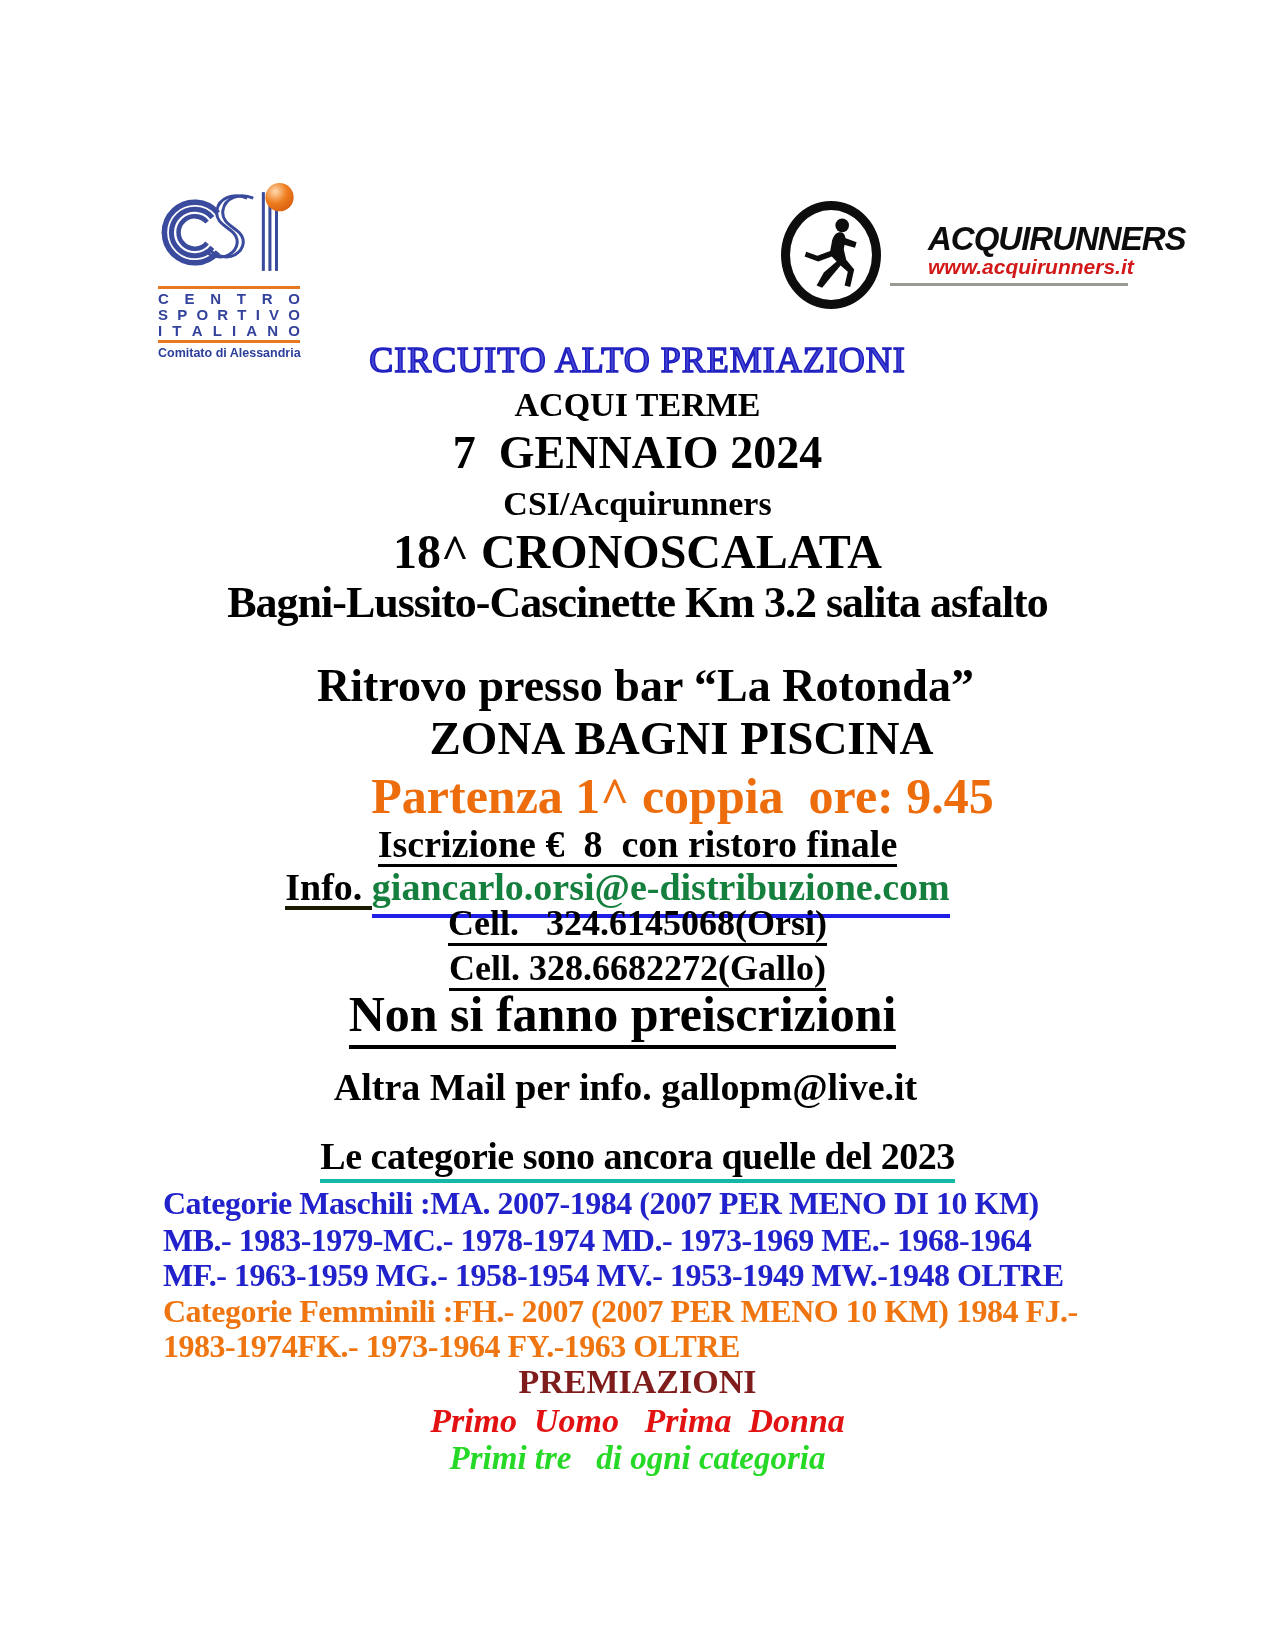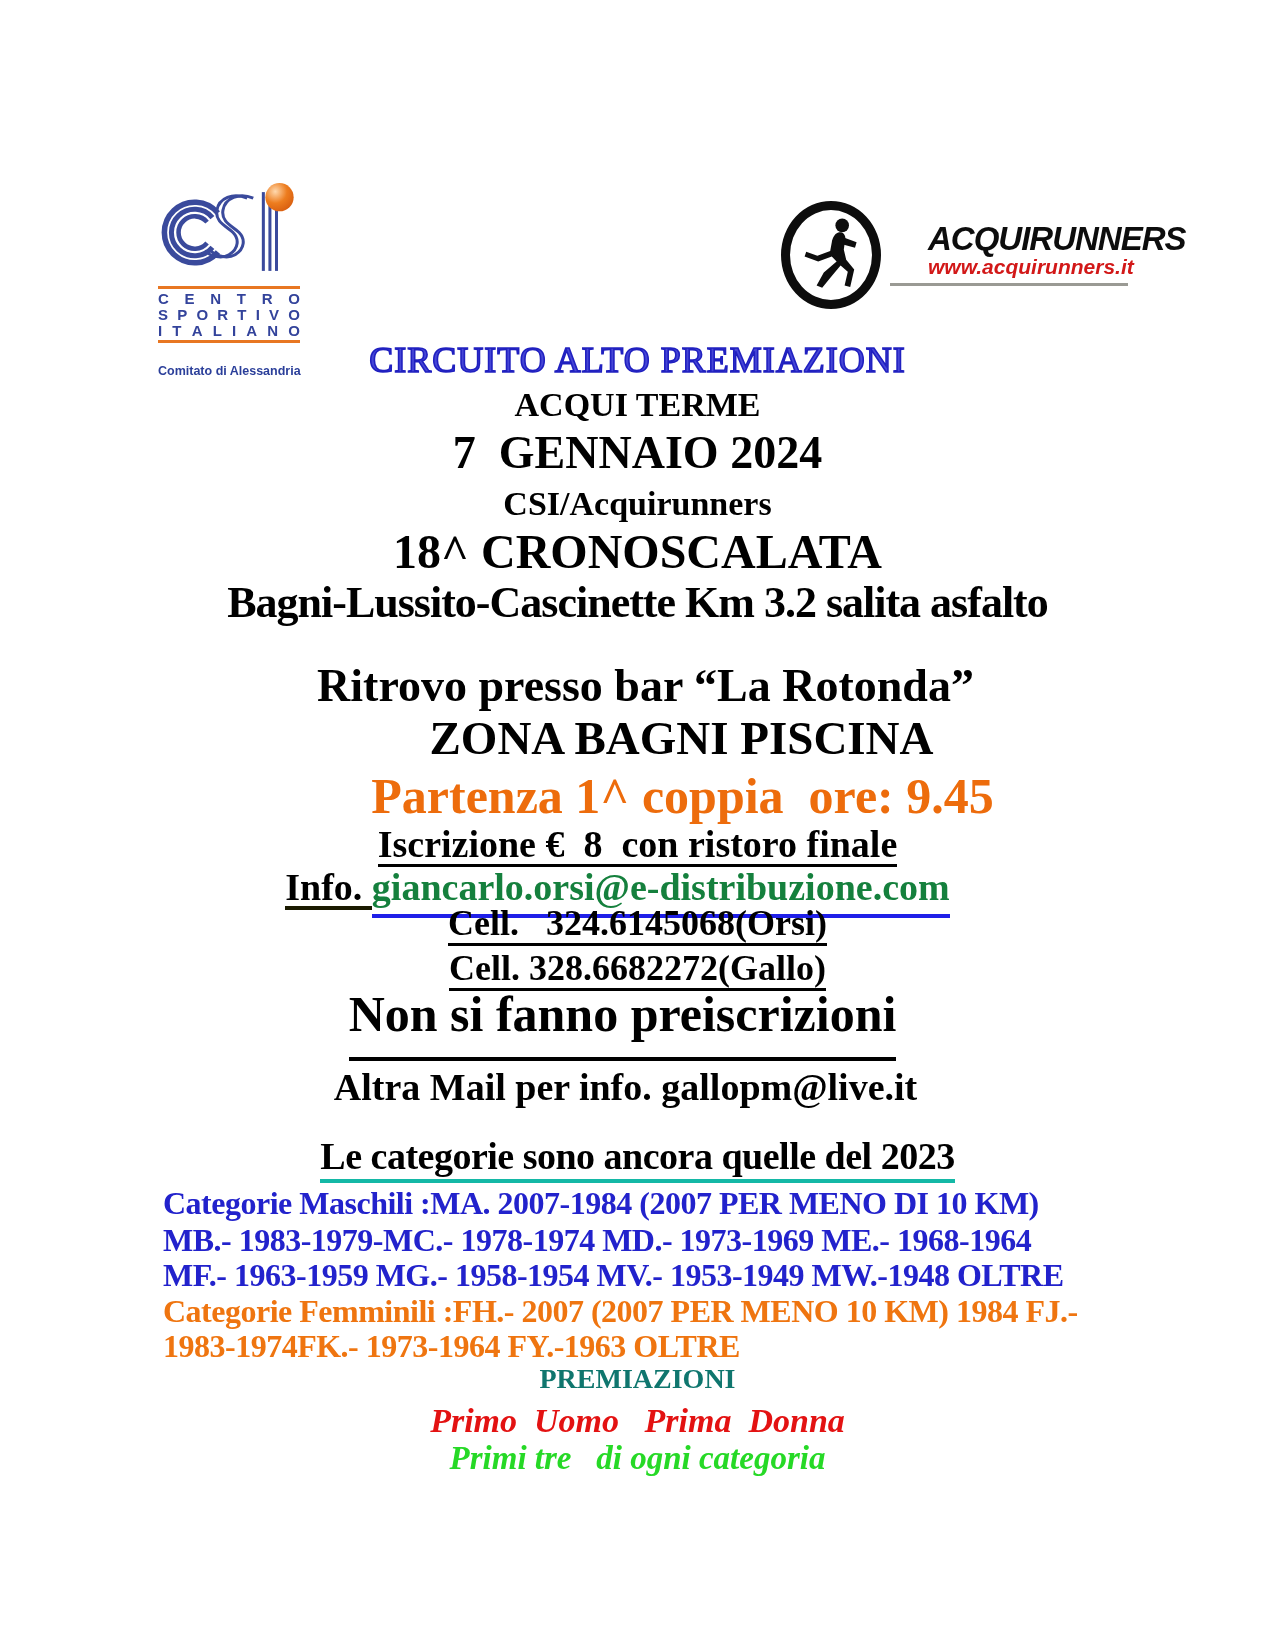--- a/index.html
+++ b/index.html
@@ -23,41 +23,41 @@
   .iscrizione{top:825px;font-size:38px;}
   .iscrizione span{display:inline-block;border-bottom:3px solid #000;padding-bottom:1px;}
   .infoline{top:868px;font-size:38px;transform:translateX(-20px);}
   .infoline .lbl{display:inline-block;border-bottom:4px solid #1a1a00;padding-bottom:0;}
   .infoline a{color:#15803d;text-decoration:none;display:inline-block;
               border-bottom:4px solid #1f1fe8;padding-bottom:8px;}
   .cell1{top:905px;font-size:36px;}
   .cell2{top:950px;font-size:36px;}
   .cell1 span,.cell2 span{display:inline-block;border-bottom:3px solid #000;padding-bottom:2px;}
   .nonsi{top:989px;font-size:50px;transform:translateX(-15px);}
-  .nonsi span{display:inline-block;border-bottom:4px solid #000;padding-bottom:18px;}
+  .nonsi span{display:inline-block;border-bottom:4px solid #000;padding-bottom:6px;}
   .altra{top:1068px;font-size:38px;transform:translateX(-12px);}
   
   .lecat{top:1137px;font-size:38px;letter-spacing:-0.5px;}
   .lecat span{display:inline-block;border-bottom:4px solid #14b8a6;padding-bottom:4px;}
   .cat{position:absolute;left:163px;text-align:left;line-height:1;white-space:pre;
        font-weight:bold;font-size:32px;letter-spacing:-0.5px;}
   .cat.m{color:#2222cc;text-align:center;}
   .cat.f{color:#ef7510;}
   .m1{top:1187px;} .m2{top:1224px;} .m3{top:1259px;}
   .f1{top:1295px;} .f2{top:1330px;}
   
-  .premi{top:1365px;font-size:28px;color:#0f766e;}
+  .premi{top:1365px;font-size:34px;color:#7f1d1d;}
   .primo{top:1404px;font-size:34px;font-style:italic;color:#e31212;}
   .primi{top:1442px;font-size:33px;font-style:italic;color:#26d926;}
   
   .csi{left:158px;top:182px;width:142px;}
   .csi-rule{height:3px;background:#e87722;margin:2px 0;}
   .csi-row{display:flex;justify-content:space-between;color:#33439b;
            font:bold 15px "Liberation Sans",sans-serif;line-height:1.05;}
-  .csi-sub{margin-top:21px;text-align:left;color:#2b3f9a;white-space:nowrap;
+  .csi-sub{margin-top:3px;text-align:left;color:#2b3f9a;white-space:nowrap;
            font:bold 12.5px "Liberation Sans",sans-serif;}
   
   .ar-circle{left:781px;top:201px;width:82px;height:90px;border:9px solid #0d0d0d;
              border-radius:50%;display:flex;align-items:center;justify-content:center;}
   .ar-text{left:888px;top:222px;width:250px;font-family:"Liberation Sans",sans-serif;margin-left:40px;}
   .ar-name{font-size:33px;font-weight:bold;font-style:italic;letter-spacing:-1px;
            color:#0d0d0d;line-height:1;white-space:nowrap;}
   .ar-url{font-size:21px;font-weight:bold;font-style:italic;color:#d21818;
           line-height:1.1;white-space:nowrap;}
   .ar-bar{left:890px;top:283px;width:238px;height:3px;background:#9a9a94;}

